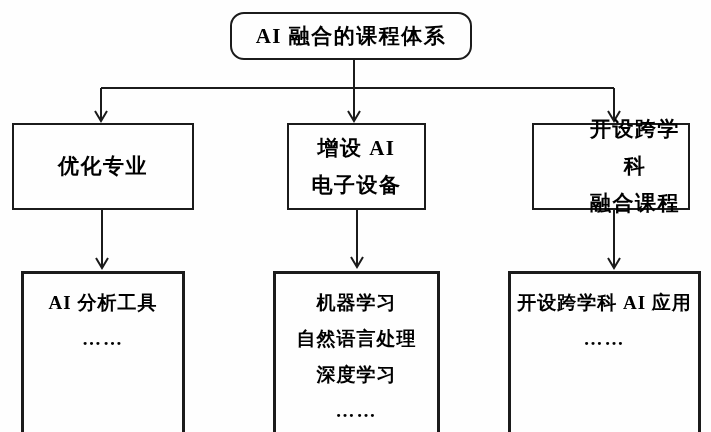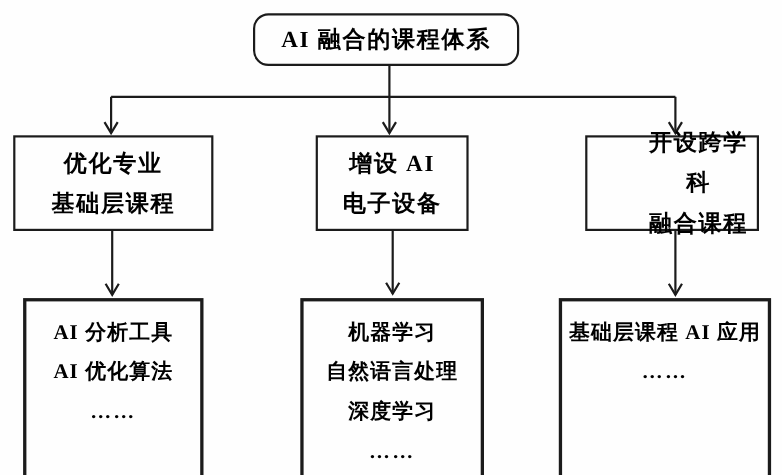--- a/index.html
+++ b/index.html
@@ -100,40 +100,38 @@
       <polyline points="608,258 614,268 620,258"></polyline>
     </g>
   </svg>
 
   <div class="box root">
     <span>AI 融合的课程体系</span>
   </div>
 
   <div class="box mid mid-0">
     <div>优化专业</div>
-    <div>基础层课程</div>
   </div>
   <div class="box mid mid-1">
     <div>增设 AI</div>
     <div>电子设备</div>
   </div>
   <div class="box mid mid-2">
     <div>开设跨学科</div>
     <div>融合课程</div>
   </div>
 
   <div class="box leaf leaf-0">
     <div>AI 分析工具</div>
-    <div>AI 优化算法</div>
     <div class="ellipsis-line">……</div>
   </div>
   <div class="box leaf leaf-1">
     <div>机器学习</div>
     <div>自然语言处理</div>
     <div>深度学习</div>
     <div class="ellipsis-line">……</div>
   </div>
   <div class="box leaf leaf-2">
-    <div>基础层课程 AI 应用</div>
+    <div>开设跨学科 AI 应用</div>
     <div class="ellipsis-line">……</div>
   </div>
 
 </div>
 
 </body></html>

